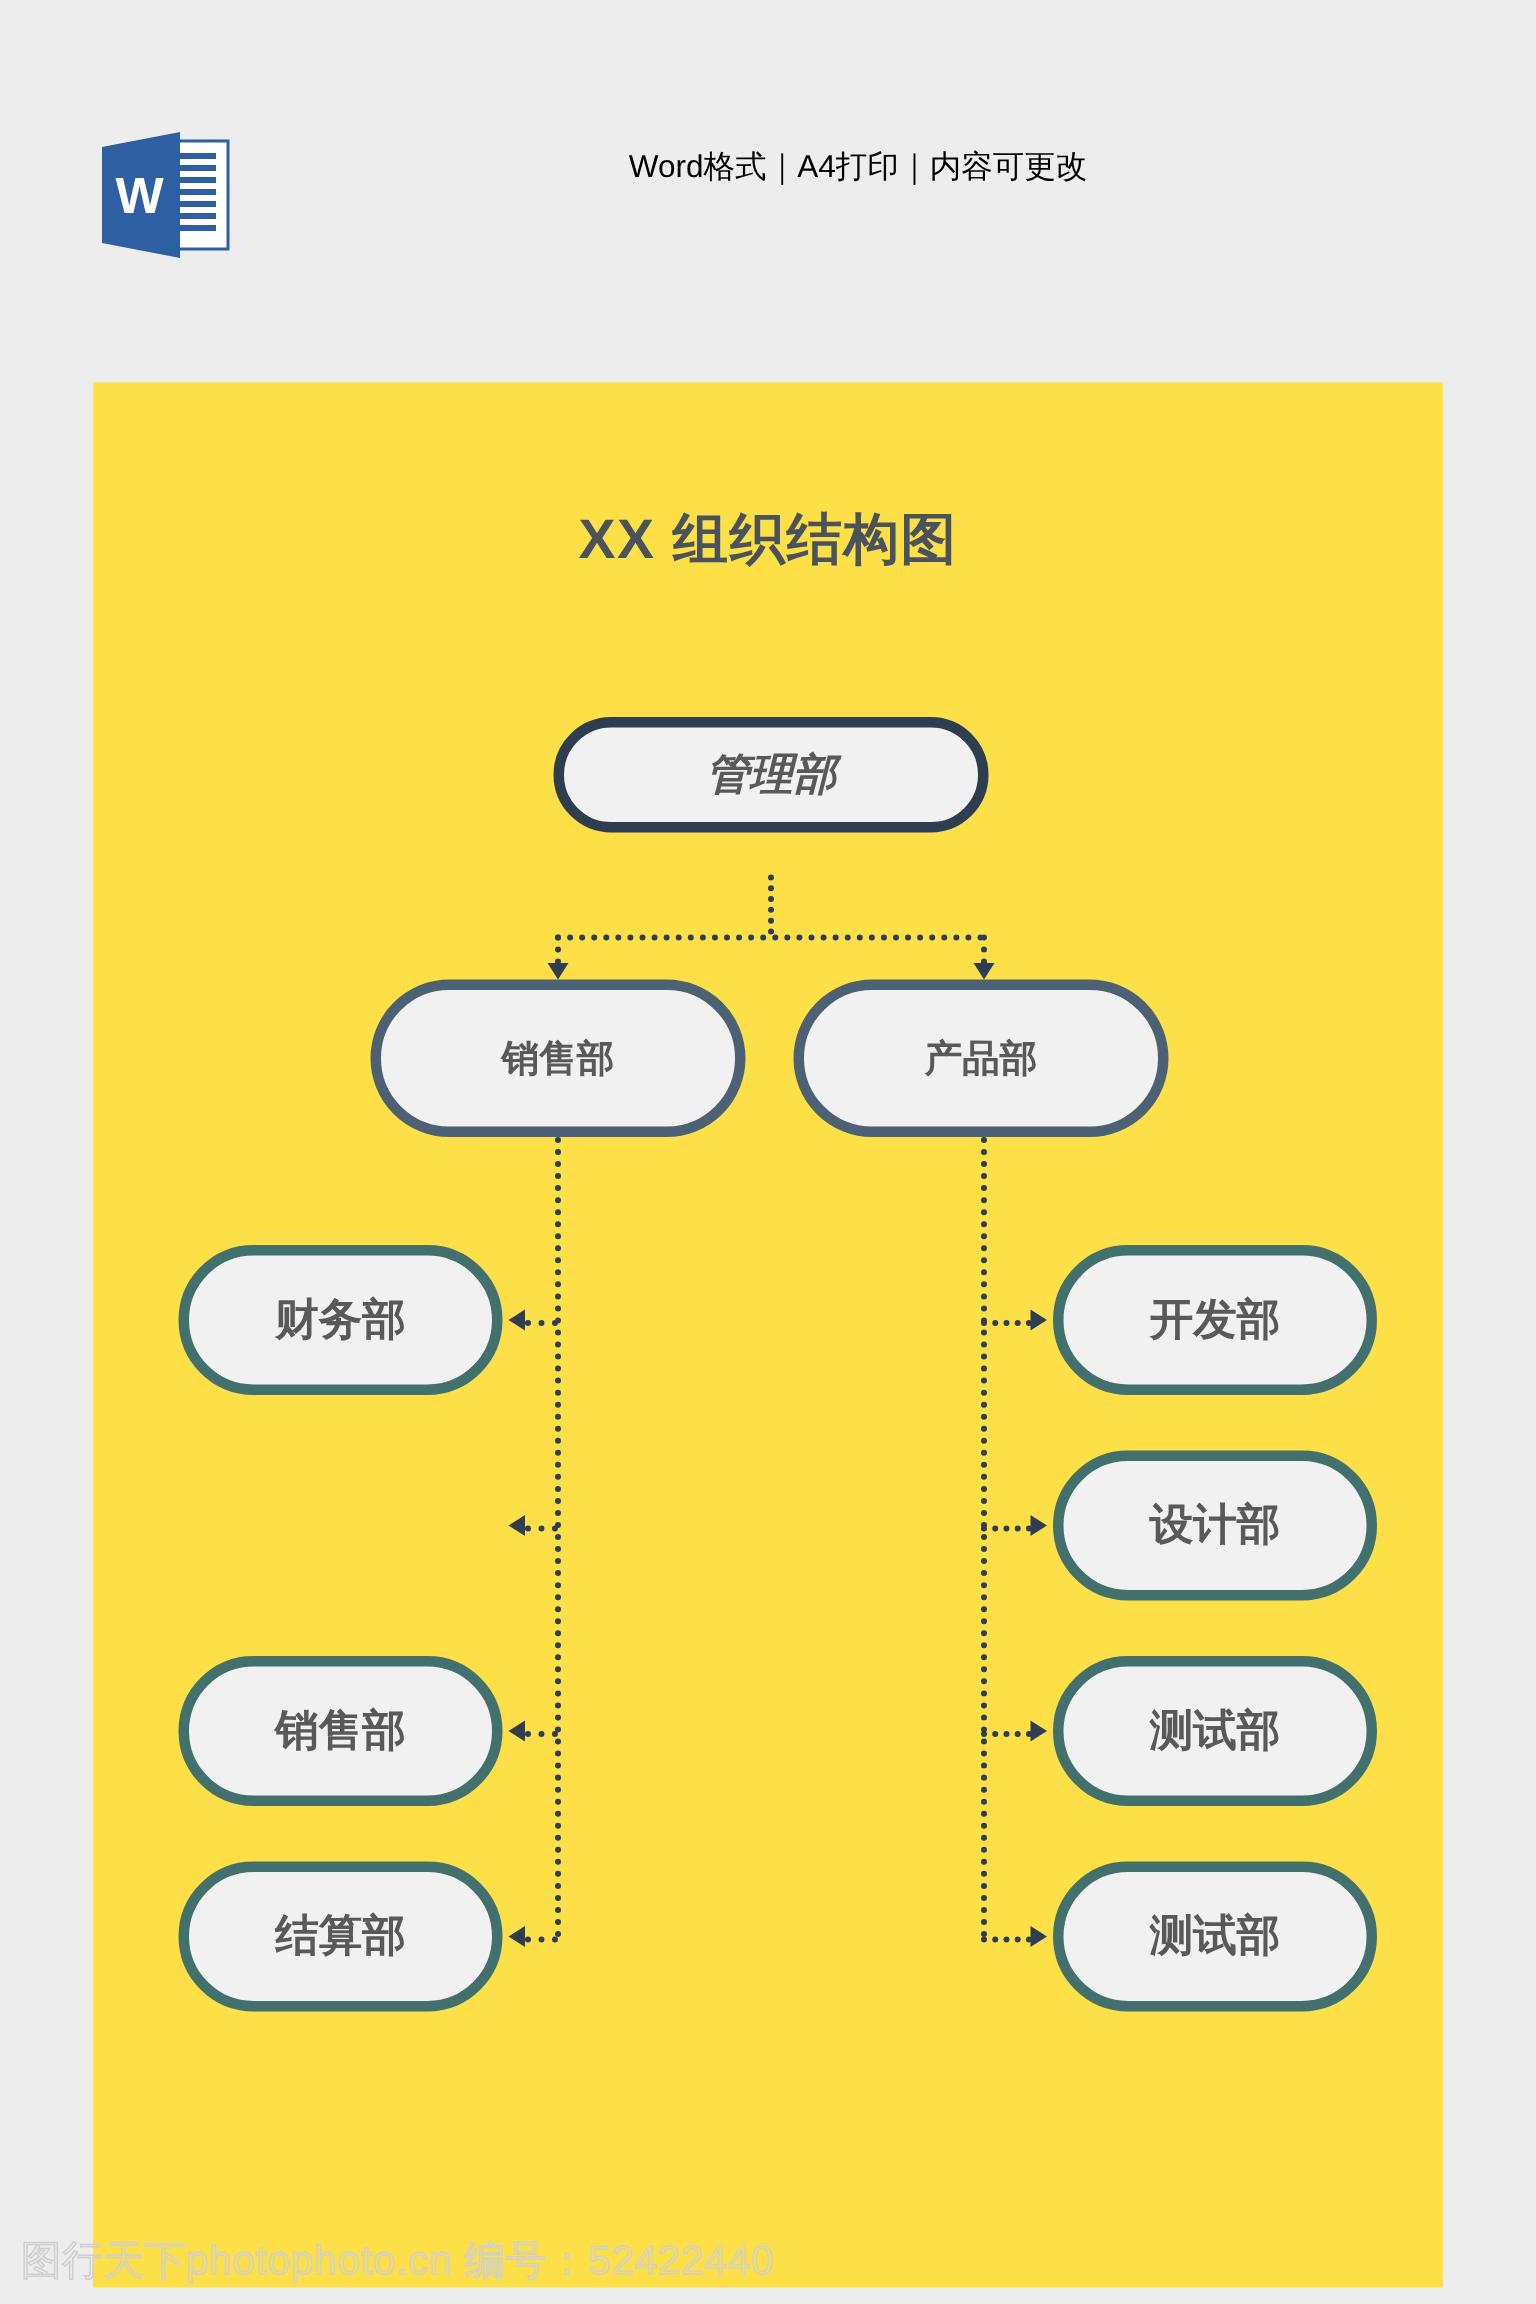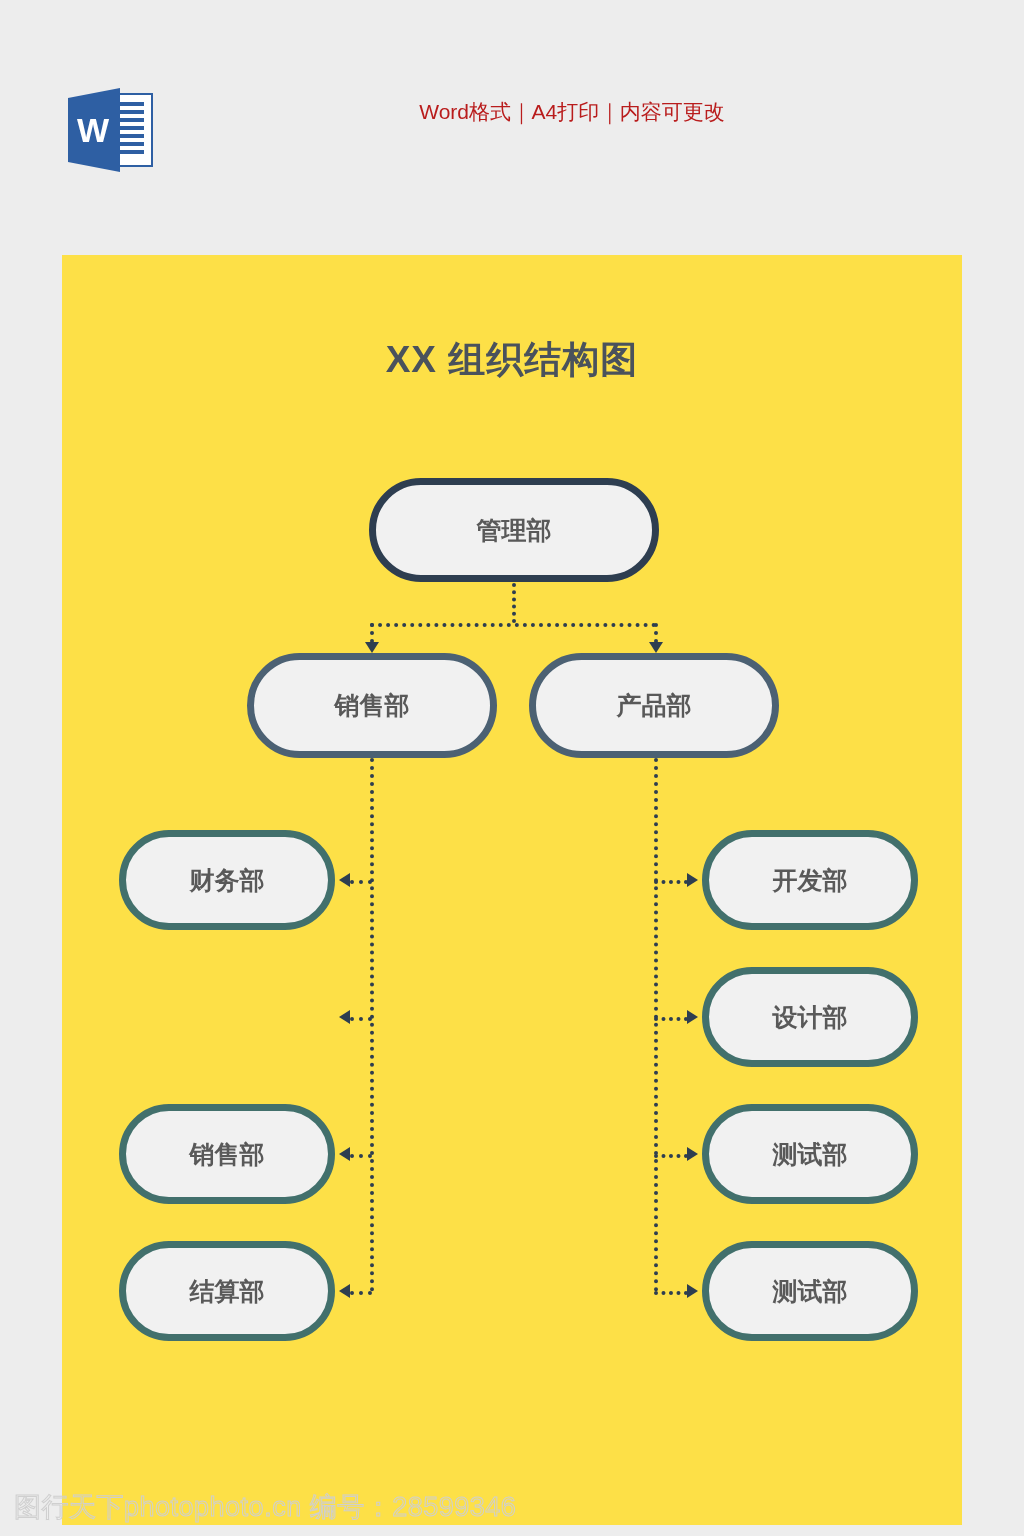--- a/index.html
+++ b/index.html
@@ -19,21 +19,21 @@
     position:absolute;left:62px;top:80px;width:100px;height:100px;
   }
   .header-text{
     position:absolute;left:182px;top:88px;width:780px;text-align:center;
   }
   .header-title{
     color:#2e5fa3;font-size:31px;font-weight:bold;letter-spacing:1px;
     line-height:50px;white-space:nowrap;
   }
   .header-sub{
-    color:#b91c1c;font-size:21px;line-height:40px;margin-top:4px;white-space:nowrap;
+    color:#000000;font-size:21px;line-height:40px;margin-top:4px;white-space:nowrap;
   }
 
   
   .page{
     position:absolute;left:62px;top:255px;width:900px;height:1270px;
     background:#fde047;
   }
   .chart-title{
     position:absolute;left:0;top:80px;width:900px;text-align:center;
     font-size:37px;font-weight:bold;color:#4a525c;letter-spacing:1px;
@@ -41,36 +41,37 @@
 
   
   .node{
     position:absolute;box-sizing:border-box;
     display:flex;align-items:center;justify-content:center;
     background:#f1f1f1;
     font-weight:bold;color:#595959;
     border-style:solid;
   }
   .node-root{
-    left:307px;top:223px;width:290px;height:104px;
+    left:307px;top:223px;width:290px;height:77px;
     border-width:7px;border-color:#2e3e50;border-radius:53px;
-    font-size:25px;
+    font-size:29px;
+    font-style:italic;
   }
   .node-l2{
     top:398px;width:250px;height:105px;
     border-width:7px;border-color:#4c6173;border-radius:53px;
     font-size:25px;
   }
   .node-l2.left{left:185px;}
   .node-l2.right{left:467px;}
 
   .node-leaf{
     width:216px;height:100px;
     border-width:7px;border-color:#42706c;border-radius:50px;
-    font-size:25px;
+    font-size:29px;
   }
   .node-leaf.left{left:57px;}
   .node-leaf.right{left:640px;}
 
   
   .conn{position:absolute;}
   .v-dot{
     width:0;border-left:4px dotted #2e3e50;
   }
   .h-dot{
@@ -177,13 +178,13 @@
   <div class="node node-leaf left" style="top:849px;">销售部</div>
   <div class="node node-leaf left" style="top:986px;">结算部</div>
 
   <div class="node node-leaf right" style="top:575px;">开发部</div>
   <div class="node node-leaf right" style="top:712px;">设计部</div>
   <div class="node node-leaf right" style="top:849px;">测试部</div>
   <div class="node node-leaf right" style="top:986px;">测试部</div>
 
 </div>
 
-<div class="watermark">图行天下photophoto.cn 编号：28599346</div>
+<div class="watermark">图行天下photophoto.cn 编号：52422440</div>
 
 </body></html>

